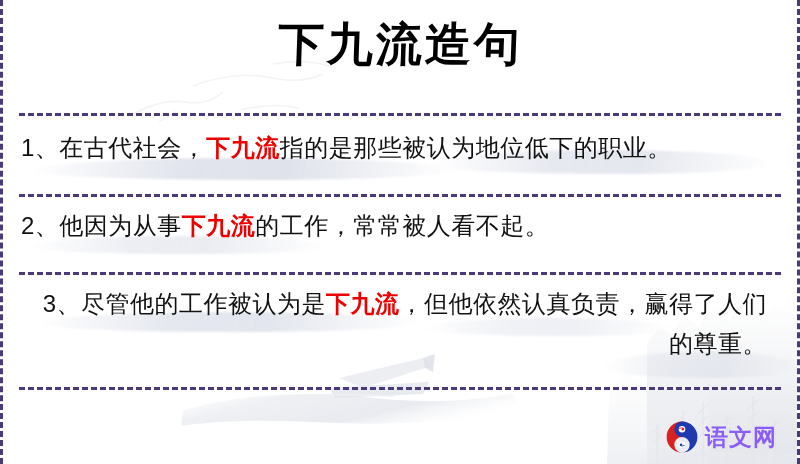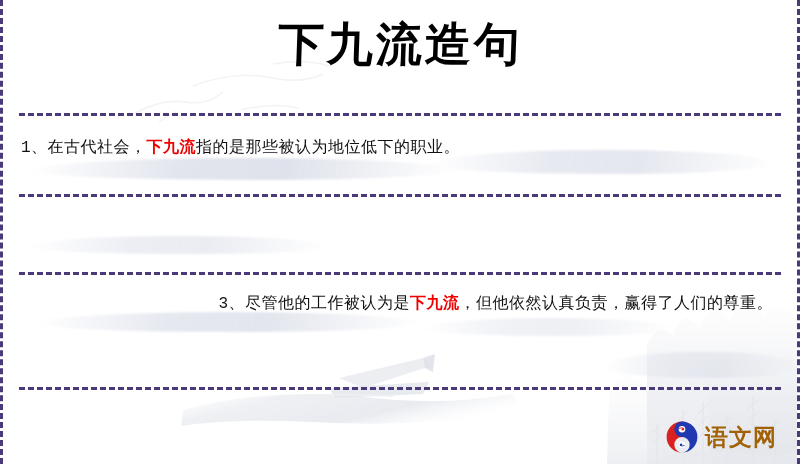--- a/index.html
+++ b/index.html
@@ -91,24 +91,24 @@
     color: #000000;
     letter-spacing: 3px;
     line-height: 1.15;
     transform: skewX(-2deg);
   }
 
   
   .sentence {
     position: absolute;
     left: 18px;
-    right: 24px;
+    right: 30px;
     z-index: 3;
-    font-family: Liberation Mono, monospace;
-    font-size: 16px;
+    font-family: Liberation Sans, sans-serif;
+    font-size: 24px;
     line-height: 40px;
     color: #111111;
     letter-spacing: 0.5px;
   }
   .s1 { top: 128px; }
   .s2 { top: 206px; }
   .s3 { top: 284px; text-align: right; }
 
   .kw {
     color: #ee0000;
@@ -127,21 +127,21 @@
   }
   .logo-mark {
     width: 34px;
     height: 34px;
     flex: 0 0 34px;
   }
   .logo-text {
     font-family: "DejaVu Sans", "Liberation Sans", sans-serif;
     font-size: 23px;
     font-weight: 700;
-    color: #a16207;
+    color: #8b5cf6;
     letter-spacing: 1px;
     line-height: 1;
   }
 </style>
 </head>
 <body>
 
 <div id="slide">
 
   <svg class="wm wm-mountains-right" viewBox="0 0 210 240" preserveAspectRatio="none">
@@ -208,20 +208,23 @@
 
   <div class="rule" style="top:113px;"></div>
   <div class="rule" style="top:194px;"></div>
   <div class="rule" style="top:272px;"></div>
   <div class="rule" style="top:387px;"></div>
 
   <div class="sentence s1">
     <span>1、</span><span>在古代社会，</span><span class="kw">下九流</span><span>指的是那些被认为地位低下的职业。</span>
   </div>
 
+  <div class="sentence s2">
+    <span>2、</span><span>他因为从事</span><span class="kw">下九流</span><span>的工作，常常被人看不起。</span>
+  </div>
 
   <div class="sentence s3">
     <span>3、</span><span>尽管他的工作被认为是</span><span class="kw">下九流</span><span>，但他依然认真负责，赢得了人们的尊重。</span>
   </div>
 
   <div class="logo">
     <svg class="logo-mark" viewBox="0 0 64 64">
       <path d="M32 3 A29 29 0 0 0 32 61 A14.5 14.5 0 0 1 32 32 A14.5 14.5 0 0 0 32 3 Z" fill="#d92121"></path>
       <path d="M32 3 A29 29 0 0 1 32 61 A14.5 14.5 0 0 0 32 32 A14.5 14.5 0 0 1 32 3 Z" fill="#2038b0"></path>
       <circle cx="32" cy="17.5" r="6.2" fill="#ffffff"></circle>

